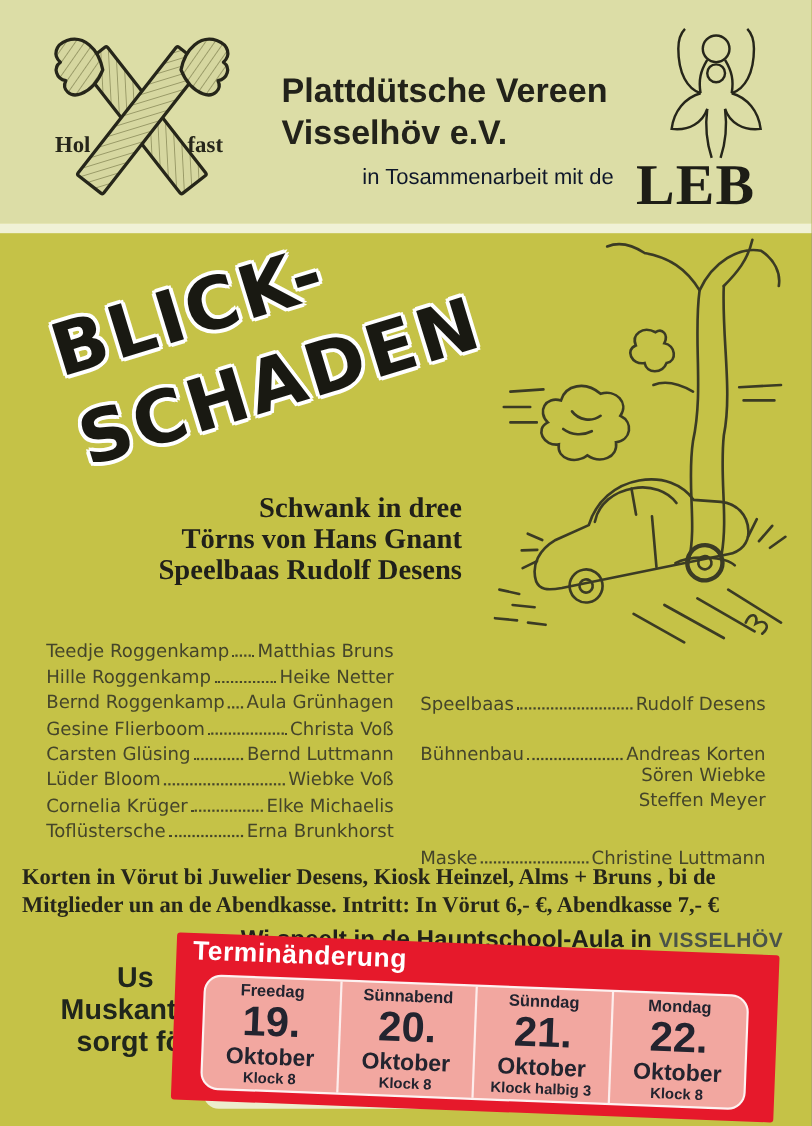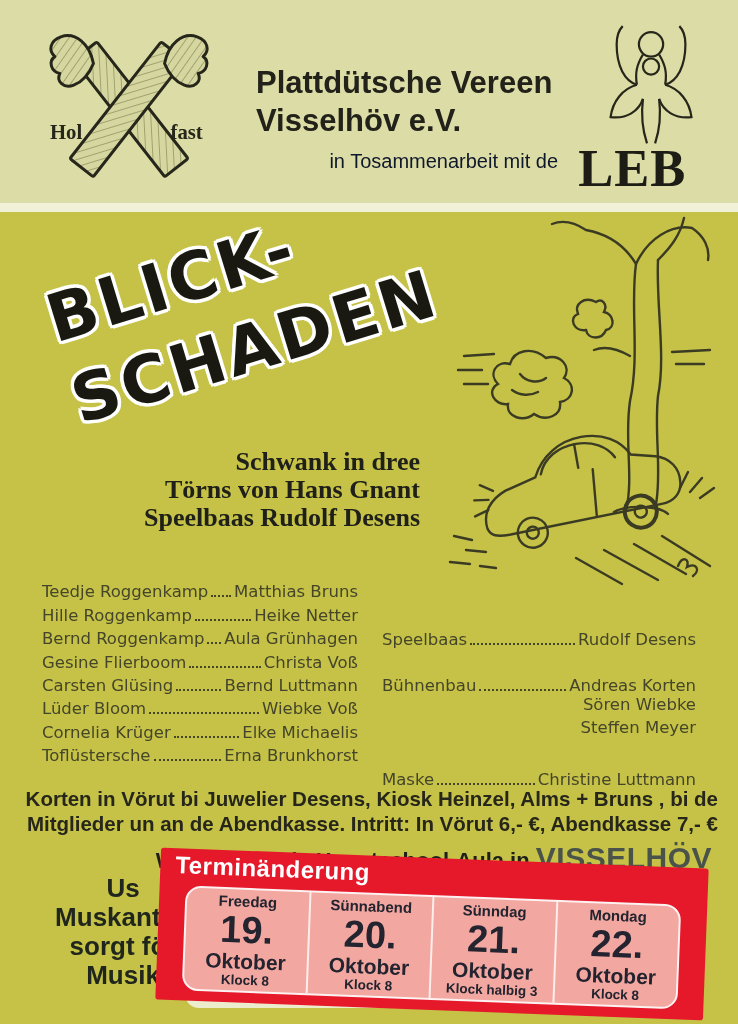--- a/index.html
+++ b/index.html
@@ -29,25 +29,25 @@
   
   .cast-left{position:absolute;left:42px;top:578px;width:316px;}
   .crew-right{position:absolute;left:382px;top:626px;width:314px;}
   .cast-row{display:flex;align-items:flex-end;height:23.4px;
       font-family:"DejaVu Sans",sans-serif;font-size:16.5px;color:var(--cast-ink,#45452a);}
   .leader{flex:1;border-bottom:2px dotted var(--cast-ink,#45452a);margin:0 3px 4px 3px;min-width:8px;}
   .crew-name-only{text-align:right;height:23.4px;font-family:"DejaVu Sans",sans-serif;
       font-size:16.5px;color:var(--cast-ink,#45452a);}
   .gap22{margin-top:22px;} .gap24{margin-top:24px;}
   
-  .tickets{position:absolute;left:20px;top:786px;width:698px;text-align:right;
-      font-family:Liberation Sans, sans-serif;font-weight:bold;font-size:20.5px;line-height:25px;color:#26261a;}
+  .tickets{position:absolute;left:20px;top:786px;width:698px;text-align:left;
+      font-family:Liberation Serif, serif;font-weight:bold;font-size:20.5px;line-height:25px;color:#26261a;}
   .venue{position:absolute;left:0;top:841px;width:738px;text-align:right;padding-right:26px;
       box-sizing:border-box;font-weight:bold;font-size:22px;color:#20201a;z-index:1;white-space:nowrap;}
-  .venue-city{color:var(--venue-city,#4a5349);font-size:30px;letter-spacing:0.5px;}
+  .venue-city{color:var(--venue-city,#4a5349);font-size:19px;letter-spacing:0.5px;}
   .music{position:absolute;left:18px;top:874px;width:210px;text-align:center;
       font-weight:bold;font-size:26px;line-height:29px;color:#20261c;z-index:1;}
   
   .under-box{position:absolute;left:185px;top:928px;width:480px;height:80px;
       background:var(--cream-box,#ecedcc);border-radius:14px;z-index:2;}
   .sticker{position:absolute;left:158px;top:858px;width:548px;height:152px;
       background:var(--sticker-red,#e6192b);transform:rotate(2.2deg);z-index:3;border-radius:3px;}
   .sticker-label{position:absolute;left:15px;top:3px;color:#fff;font-weight:bold;
       font-size:24px;letter-spacing:0.5px;}
   .sticker-panel{position:absolute;left:26px;right:26px;top:37px;bottom:10px;
@@ -220,21 +220,20 @@
     <div>Korten in Vörut bi Juwelier Desens, Kiosk Heinzel, Alms + Bruns , bi de</div>
     <div>Mitglieder un an de Abendkasse. Intritt: In Vörut 6,- €, Abendkasse 7,- €</div>
   </div>
 
   <div class="venue"><span>Wi speelt in de Hauptschool-Aula in </span><span class="venue-city">VISSELHÖV</span></div>
 
   <div class="music">
     <div>Us</div>
     <div>Muskanten</div>
     <div>sorgt för</div>
-    <div>Musik</div>
   </div>
 
   <div class="under-box"></div>
 
   <div class="sticker">
     <div class="sticker-label">Terminänderung</div>
     <div class="sticker-panel">
       <div class="date-col">
         <div class="d-day">Freedag</div>
         <div class="d-num">19.</div>

